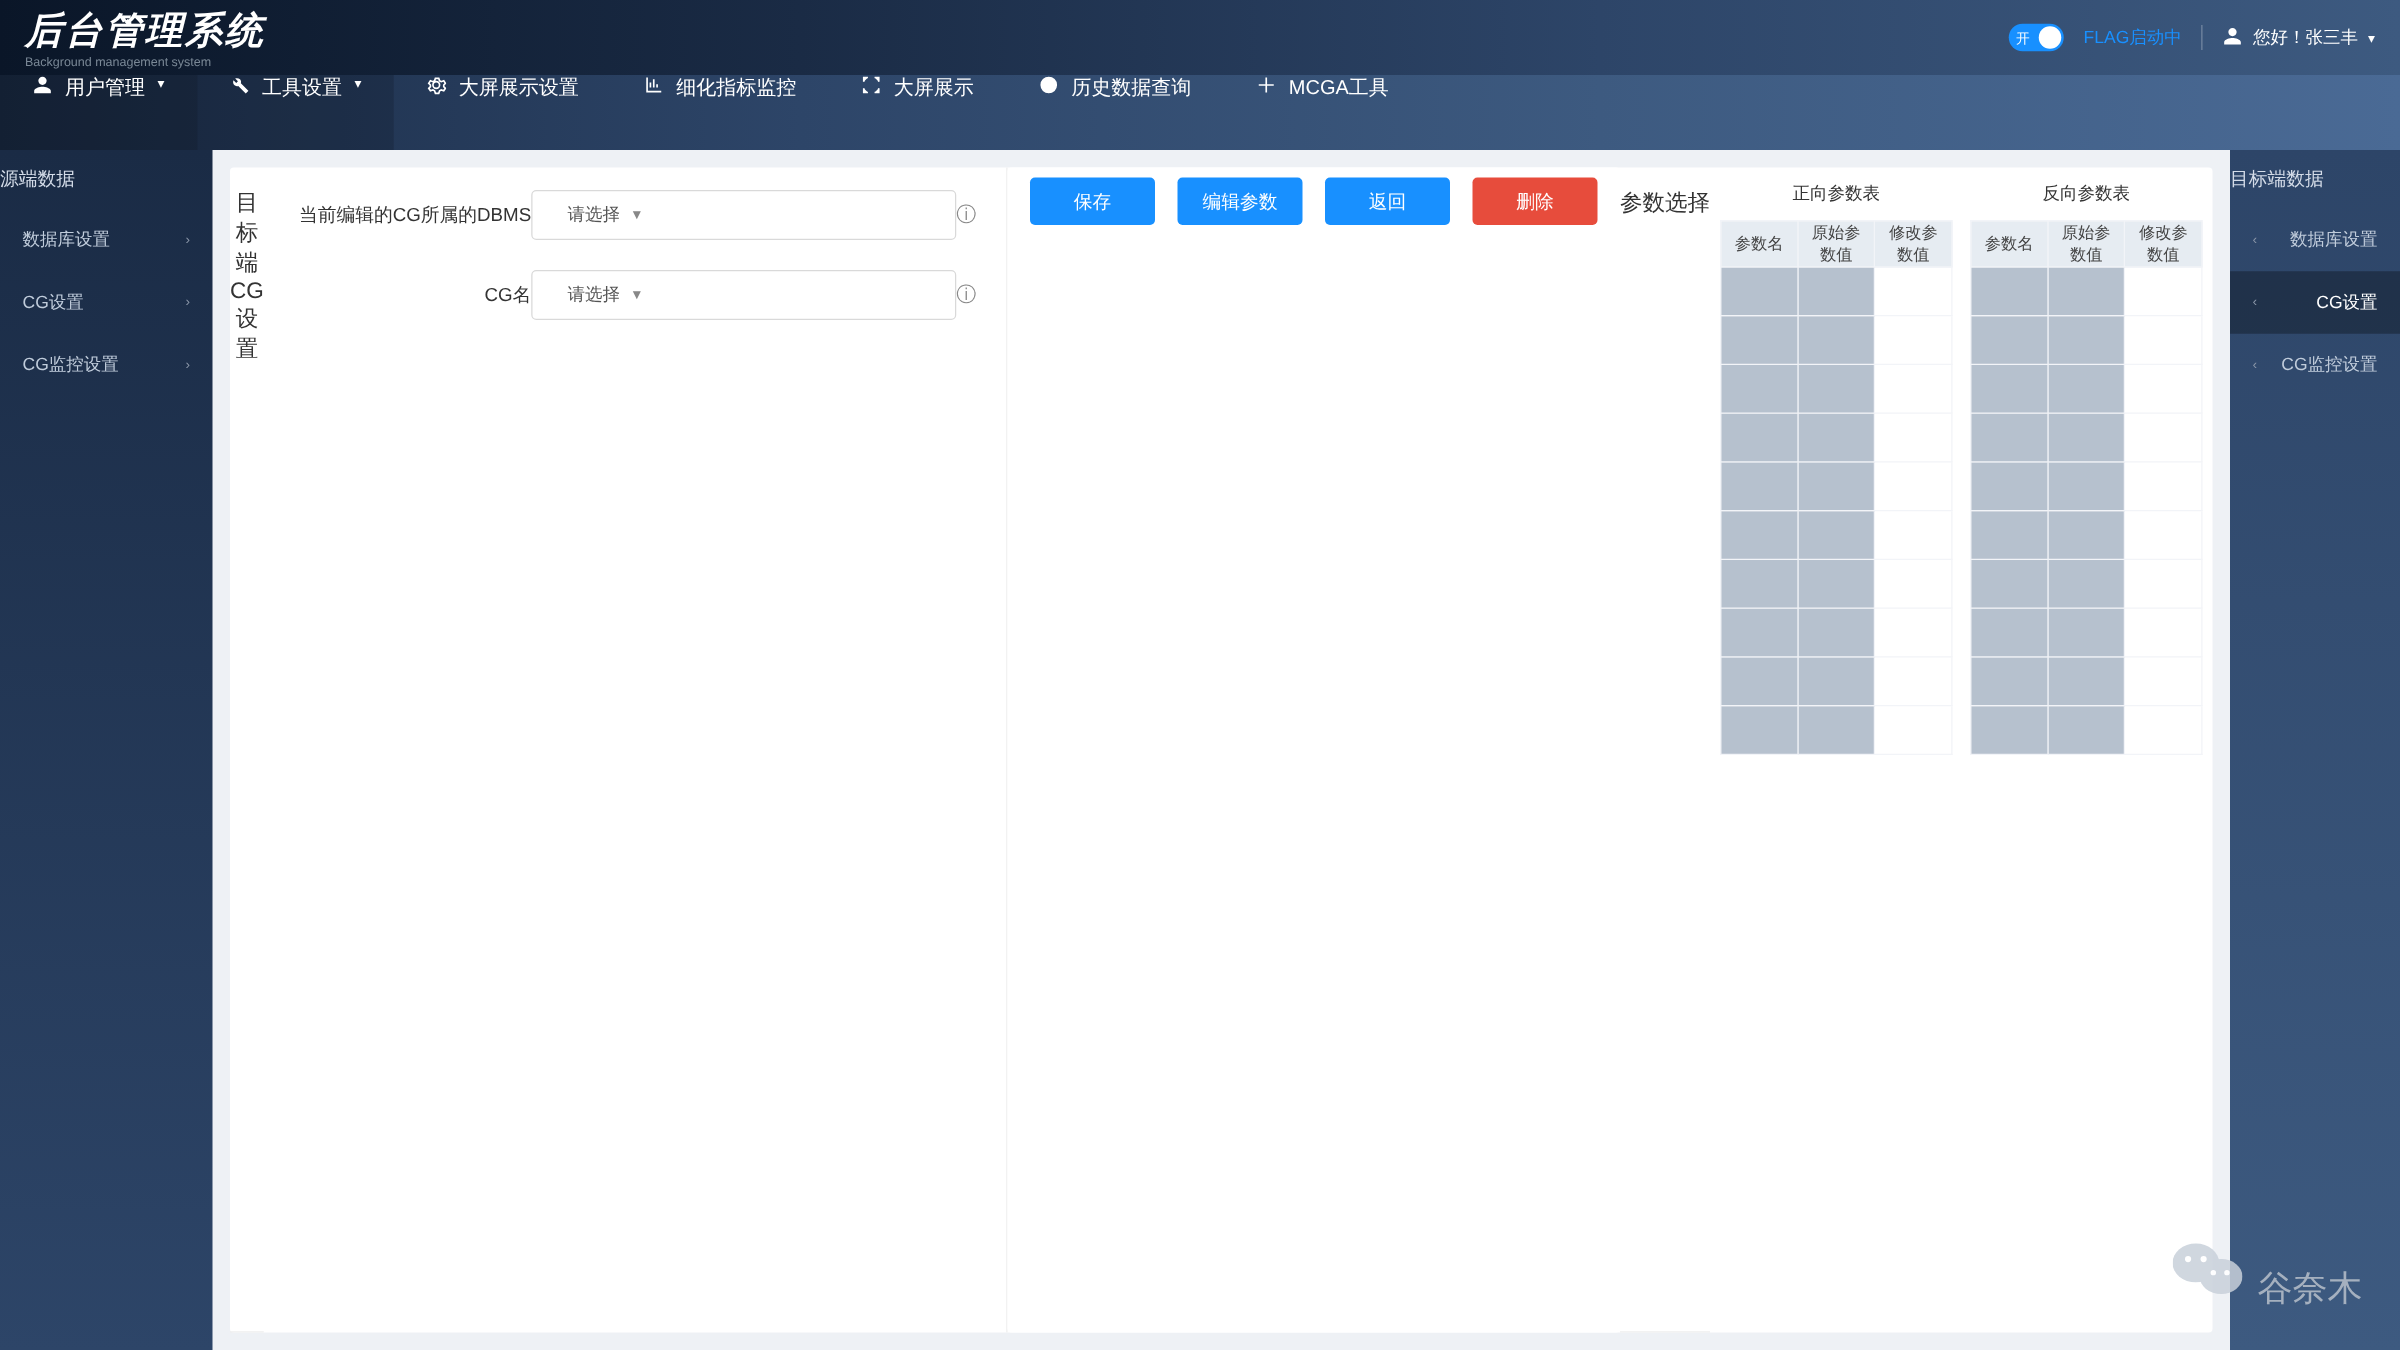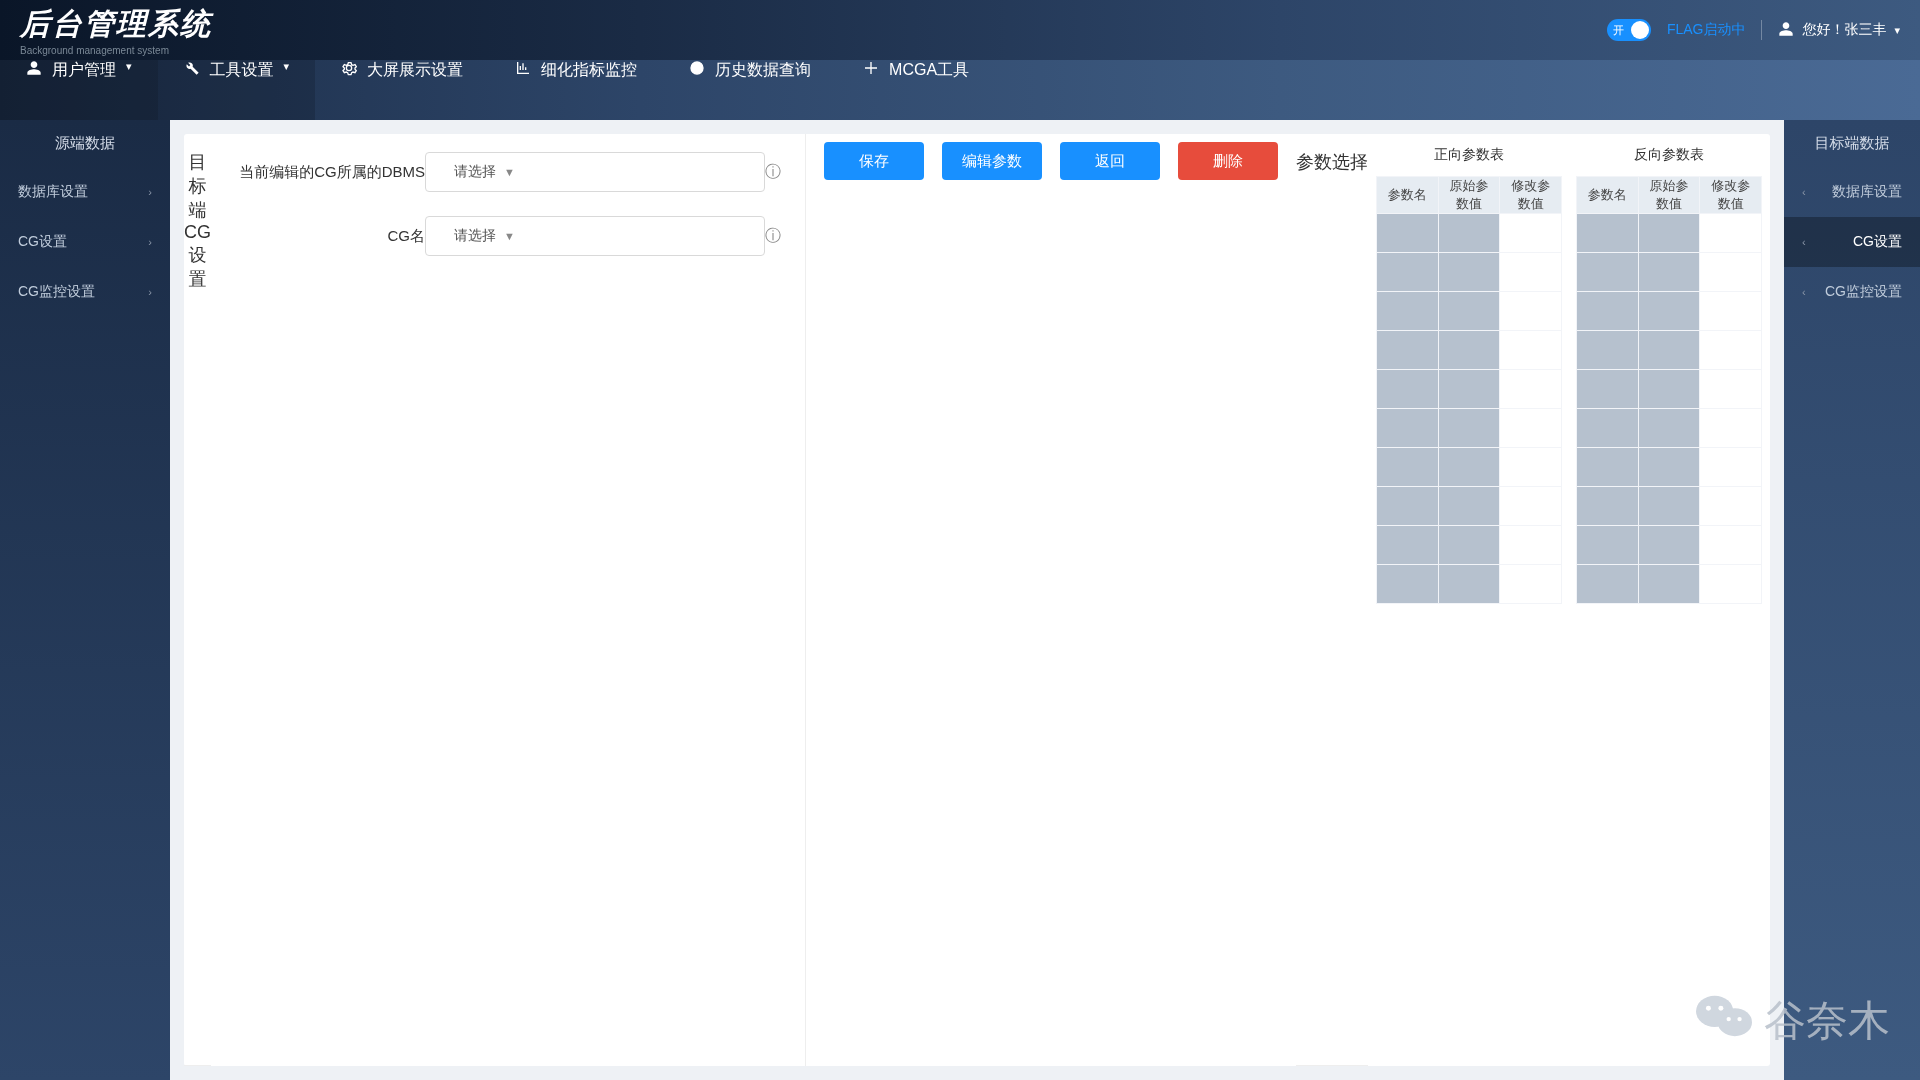--- a/index.html
+++ b/index.html
@@ -23,21 +23,21 @@
 .topnav-item.active { background: rgba(0,0,0,0.25); }
 .topnav-item.active2 { background: rgba(0,0,0,0.15); }
 .topnav-icon { font-size: 15px; }
 
 
 .main { display: flex; height: calc(100% - 120px); }
 
 
 .sidebar { width: 170px; background: linear-gradient(to bottom, #1a2b45, #2d4568); color: #fff; }
 .sidebar-right { width: 136px; background: linear-gradient(to bottom, #2d4568, #3d5a80); color: #fff; }
-.side-title { text-align: center; padding: 14px 0; font-size: 15px; color: #d4dce8; }
+.side-title { padding: 14px 0; font-size: 15px; color: #d4dce8; }
 .side-item { display: flex; align-items: center; justify-content: space-between; padding: 16px 18px; font-size: 14px; color: #c0ccdb; cursor: pointer; }
 .side-item.active { background: rgba(0,0,0,0.3); color: #fff; }
 .side-chev { font-size: 11px; color: #8a96a8; }
 .sidebar-right .side-item { flex-direction: row-reverse; text-align: right; }
 .sidebar-right .side-item span:first-child { text-align: right; flex: 1; }
 
 
 .content { flex: 1; padding: 14px; display: flex; flex-direction: column; gap: 14px; }
 .panel-row { display: flex; gap: 0; flex: 1; background: #fff; border-radius: 3px; }
 .panel { flex: 1; display: flex; flex-direction: row; }
@@ -61,21 +61,21 @@
 td { height: 39px; border: 1px solid #f2f4f8; }
 td.shaded { background: #b6c1ce; }
 
 
 .buttons { display: flex; gap: 18px; padding: 8px 18px 18px; background: #fff; border-radius: 3px; }
 .btn { width: 100px; height: 38px; border: none; border-radius: 4px; color: #fff; font-size: 15px; cursor: pointer; }
 .btn-primary { background: #1890ff; }
 .btn-danger { background: #e74c3c; }
 
 
-.watermark { position: fixed; right: 30px; bottom: 30px; display: flex; align-items: center; gap: 12px; color: #b8c0ca; font-size: 42px; opacity: 0.85; pointer-events: none; }
+.watermark { position: fixed; right: 30px; bottom: 30px; display: flex; align-items: flex-end; gap: 12px; color: #b8c0ca; font-size: 28px; opacity: 0.85; pointer-events: none; }
 .wm-icon { font-size: 44px; }
 
 
 .svg-icon { width: 16px; height: 16px; fill: currentColor; }
 </style>
 </head>
 <body>
 
 <div class="header">
   <div class="logo-area">
@@ -120,20 +120,26 @@
     <span class="topnav-icon"><svg class="svg-icon" viewBox="0 0 24 24">
           <path d="M12 8a4 4 0 100 8 4 4 0 000-8zm9 4l2-2-2-3-3 1-2-1-1-3h-4l-1 3-2 1-3-1-2 3 2 2v2l-2 2 2 3 3-1 2 1 1 3h4l1-3 2-1 3 1 2-3-2-2v-2z" fill="none" stroke="currentColor" stroke-width="2"></path>
         </svg></span>
     <span>大屏展示设置</span>
   </div>
   <div class="topnav-item">
     <span class="topnav-icon"><svg class="svg-icon" viewBox="0 0 24 24">
           <path d="M3 3v18h18v-2H5V3H3zm4 12h2V9H7v6zm4 0h2V5h-2v10zm4 0h2v-4h-2v4z"></path>
         </svg></span>
     <span>细化指标监控</span>
+  </div>
+  <div class="topnav-item">
+    <span class="topnav-icon"><svg class="svg-icon" viewBox="0 0 24 24" fill="none" stroke="currentColor" stroke-width="2">
+          <path d="M3 8V3h5M21 8V3h-5M3 16v5h5M21 16v5h-5"></path>
+        </svg></span>
+    <span>大屏展示</span>
   </div>
   <div class="topnav-item">
     <span class="topnav-icon"><svg class="svg-icon" viewBox="0 0 24 24" fill="none" stroke="currentColor" stroke-width="2">
           <circle cx="12" cy="12" r="9"></circle>
           <path d="M12 7v5l3 3"></path>
         </svg></span>
     <span>历史数据查询</span>
   </div>
   <div class="topnav-item">
     <span class="topnav-icon"><svg class="svg-icon" viewBox="0 0 24 24">

